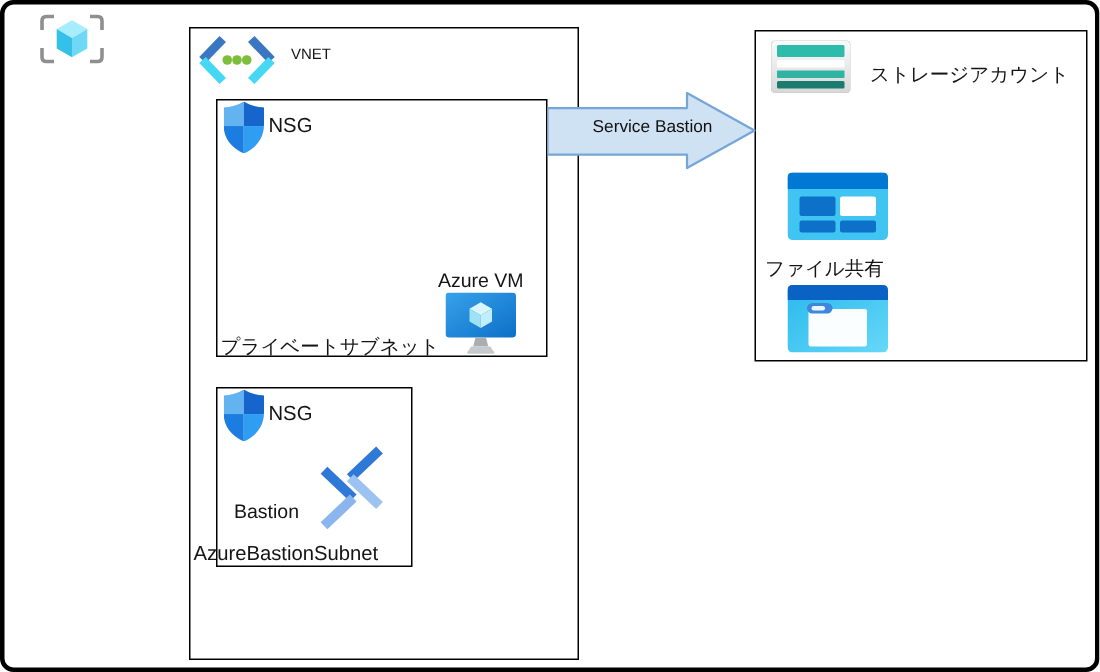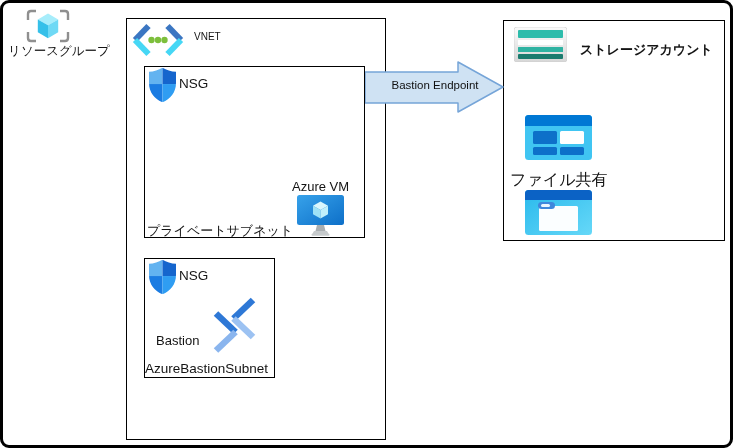--- a/index.html
+++ b/index.html
@@ -17,42 +17,41 @@
     position:absolute; left:362px; top:76px; width:140px; text-align:center;
     font-size:11.5px; color:#101010; z-index:6; white-space:nowrap;
   }
   .rg-label { left:0px; top:40px; width:112px; text-align:center; font-size:12.5px; }
   .vnet-label { left:191px; top:28px; font-size:10px; }
   .nsg1-label { left:176px; top:73px; font-size:13.5px; }
   .vm-label { left:289px; top:176px; font-size:13px;text-align:center; }
   .psubnet-label { left:144px; top:219px; font-size:13px; }
   .nsg2-label { left:176px; top:265px; font-size:13.5px; }
   .bastion-label { left:153px; top:330px; font-size:13px; }
-  .bsubnet-label { left:142px; top:358px; font-size:13.5px; }
-  .sa-label { left:577px; top:38px; font-size:13px;font-weight:bold; }
+  .bsubnet-label { left:126px; top:358px; font-size:13.5px; }
+  .sa-label { left:577px; top:38px; font-size:13px; }
   .blob-label { left:507px; top:92px; font-size:13px; }
-  .file-label { left:507px; top:167px; font-size:16px; }
+  .file-label { left:507px; top:167px; font-size:13px; }
 </style>
 </head>
 <body>
 
 <div class="canvas">
 
   <div class="ico" style="left:22px; top:6px;">
     <svg width="46" height="34" viewBox="0 0 46 34">
       <path d="M11 2 H6 Q3 2 3 5 V11" stroke="#8f8f8f" stroke-width="2.4" fill="none"></path>
       <path d="M3 23 V29 Q3 32 6 32 H11" stroke="#8f8f8f" stroke-width="2.4" fill="none"></path>
       <path d="M35 2 H40 Q43 2 43 5 V11" stroke="#8f8f8f" stroke-width="2.4" fill="none"></path>
       <path d="M43 23 V29 Q43 32 40 32 H35" stroke="#8f8f8f" stroke-width="2.4" fill="none"></path>
       <polygon points="23,4.5 33.2,10.4 23,16.3 12.8,10.4" fill="#a7edfb"></polygon>
       <polygon points="12.8,10.4 23,16.3 23,29.2 12.8,23.3" fill="#35c0e9"></polygon>
       <polygon points="33.2,10.4 33.2,23.3 23,29.2 23,16.3" fill="#6fd9f5"></polygon>
     </svg>
   </div>
-  <div class="lbl rg-label">リソースグループ</div>
 
   <div class="box" style="left:123px; top:15px; width:260px; height:422px;"></div>
   <div class="ico" style="left:129px; top:20px;">
     <svg width="52" height="34" viewBox="0 0 52 34">
       <path d="M16.5 3 L3 17" stroke="#3b76c2" stroke-width="6" fill="none"></path>
       <path d="M3 17 L16.5 31" stroke="#46d7f5" stroke-width="6" fill="none"></path>
       <path d="M35.5 3 L49 17" stroke="#3b76c2" stroke-width="6" fill="none"></path>
       <path d="M49 17 L35.5 31" stroke="#46d7f5" stroke-width="6" fill="none"></path>
       <circle cx="19.5" cy="17" r="3.2" fill="#7dbf3c"></circle>
       <circle cx="26" cy="17" r="3.2" fill="#7dbf3c"></circle>
@@ -125,21 +124,21 @@
       <path d="M22.5 37 L3 55.5" stroke="#8ab5ee" stroke-width="6.5" fill="none"></path>
     </svg>
   </div>
   <div class="lbl bsubnet-label">AzureBastionSubnet</div>
 
   <div class="arrow-wrap">
     <svg width="140" height="54" viewBox="0 0 140 54">
       <polygon points="0,12 93,12 93,2 138,27 93,52 93,43 0,43" fill="#cfe2f3" stroke="#76a5d8" stroke-width="1.5" stroke-linejoin="round"></polygon>
     </svg>
   </div>
-  <div class="arrow-label">Bastion Endpoint</div>
+  <div class="arrow-label">Service Bastion</div>
 
   <div class="box" style="left:500px; top:17px; width:222px; height:221px;"></div>
 
   <div class="ico" style="left:511px; top:24px;">
     <svg width="53" height="35" viewBox="0 0 53 35">
       <defs>
         <linearGradient id="sag" x1="0" y1="0" x2="0" y2="1">
           <stop offset="0" stop-color="#fbfbfb"></stop>
             <stop offset="1" stop-color="#d7d7d7"></stop>
         </linearGradient>

